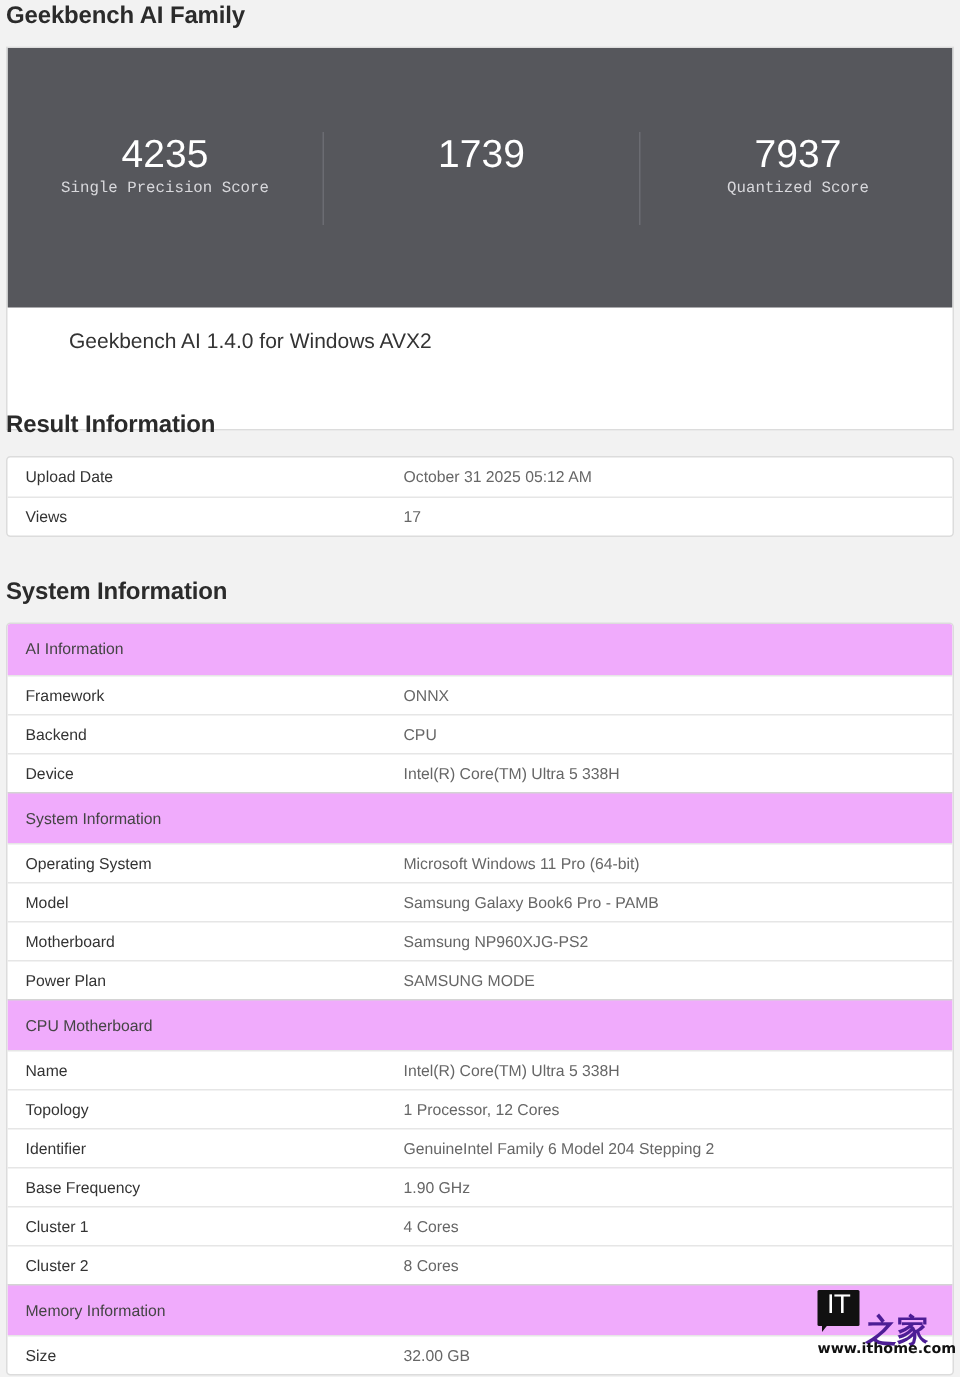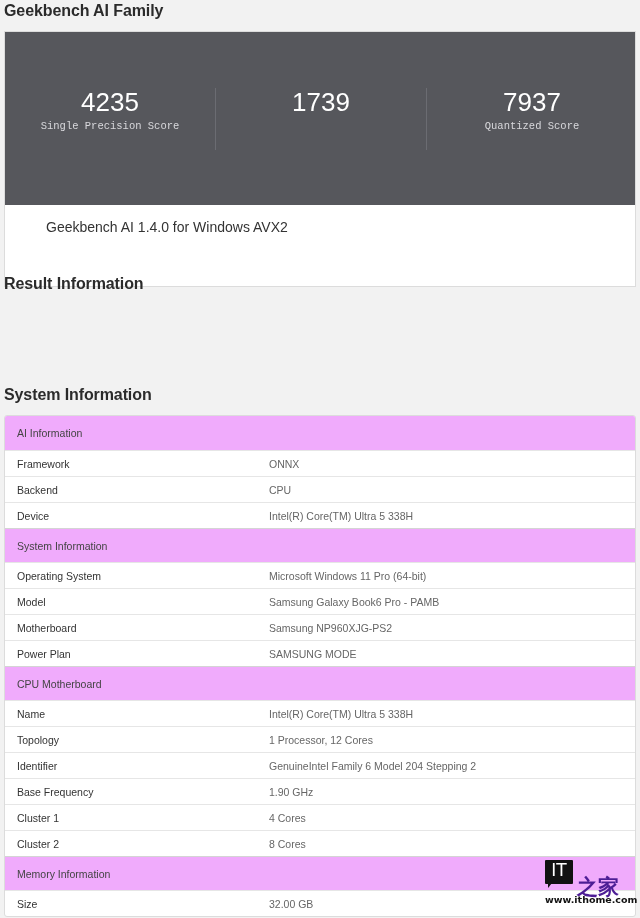--- a/index.html
+++ b/index.html
@@ -105,20 +105,30 @@
       <div class="score-col" style="left:422px;">
         <div class="score-num">7937</div>
         <div class="score-label">Quantized Score</div>
       </div>
     </div>
     <div class="score-footer">Geekbench AI 1.4.0 for Windows AVX2</div>
   </div>
 
   <div class="h-title" style="top:275px;">Result Information</div>
 
+  <div class="table" style="top:304px;">
+    <div class="row">
+      <span class="k">Upload Date</span>
+      <span class="v">October 31 2025 05:12 AM</span>
+    </div>
+    <div class="row">
+      <span class="k">Views</span>
+      <span class="v">17</span>
+    </div>
+  </div>
 
   <div class="h-title" style="top:386px;">System Information</div>
 
   <div class="table" style="top:415px;">
 
     <div class="sec">
       <span class="k">AI Information</span>
     </div>
     <div class="row">
       <span class="k">Framework</span>

